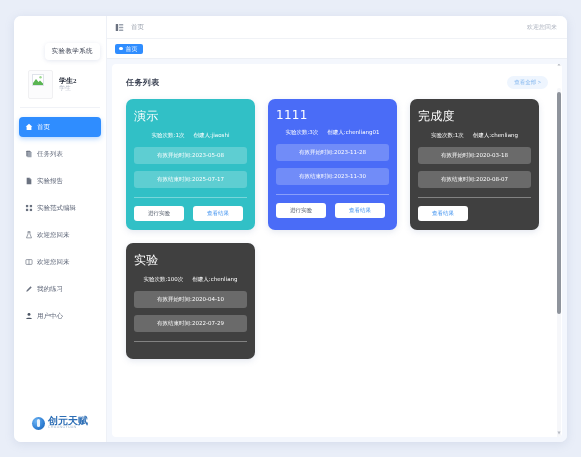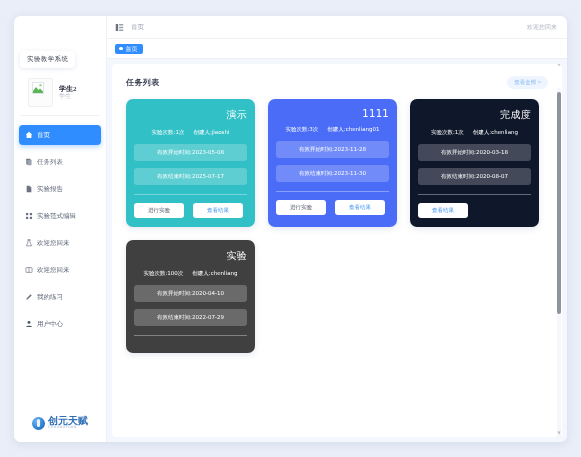--- a/index.html
+++ b/index.html
@@ -33,22 +33,21 @@
     background: #ffffff;
     border-right: 1px solid #eef1f7;
     display: flex;
     flex-direction: column;
     position: relative;
     flex: 0 0 92px;
   }
   .brand-wrap {
     padding: 27px 6px 6px 6px;
     display: flex;
-    justify-content: flex-start;
-    margin-top: 8px;
+    justify-content: flex-end;
   }
   .brand-pill {
     background: #ffffff;
     border-radius: 4px;
     box-shadow: 0 1px 4px rgba(130,150,190,0.22);
     font-size: 6.5px;
     color: #3d4353;
     padding: 4px 7px;
     letter-spacing: 0.4px;
     white-space: nowrap;
@@ -225,22 +224,22 @@
     width: 129px;
     border-radius: 7px;
     padding: 9px 8px 9px 8px;
     box-sizing: border-box;
     color: #ffffff;
     display: flex;
     flex-direction: column;
     box-shadow: 0 2px 6px rgba(120,140,180,0.20);
   }
   .card-title {
-    text-align: right;
-    font-size: 10px;
+    text-align: left;
+    font-size: 12px;
     margin-bottom: 7px;
     letter-spacing: 0.3px;
   }
   .card-meta {
     display: flex;
     justify-content: center;
     gap: 9px;
     font-size: 5.5px;
     margin-bottom: 8px;
     white-space: nowrap;
@@ -461,21 +460,21 @@
           </div>
           <div class="date-row">有效开始时间:2023-11-28</div>
           <div class="date-row">有效结束时间:2023-11-30</div>
           <div class="card-sep"></div>
           <div class="card-actions">
             <button class="btn btn-run">进行实验</button>
             <button class="btn btn-result">查看结果</button>
           </div>
         </div>
 
-        <div class="card" style="background:#0f172a">
+        <div class="card" style="background:#404040">
           <div class="card-title">完成度</div>
           <div class="card-meta">
             <span>实验次数:1次</span>
             <span>创建人:chenliang</span>
           </div>
           <div class="date-row">有效开始时间:2020-03-18</div>
           <div class="date-row">有效结束时间:2020-08-07</div>
           <div class="card-sep"></div>
           <div class="card-actions single">
             <button class="btn btn-result">查看结果</button>

